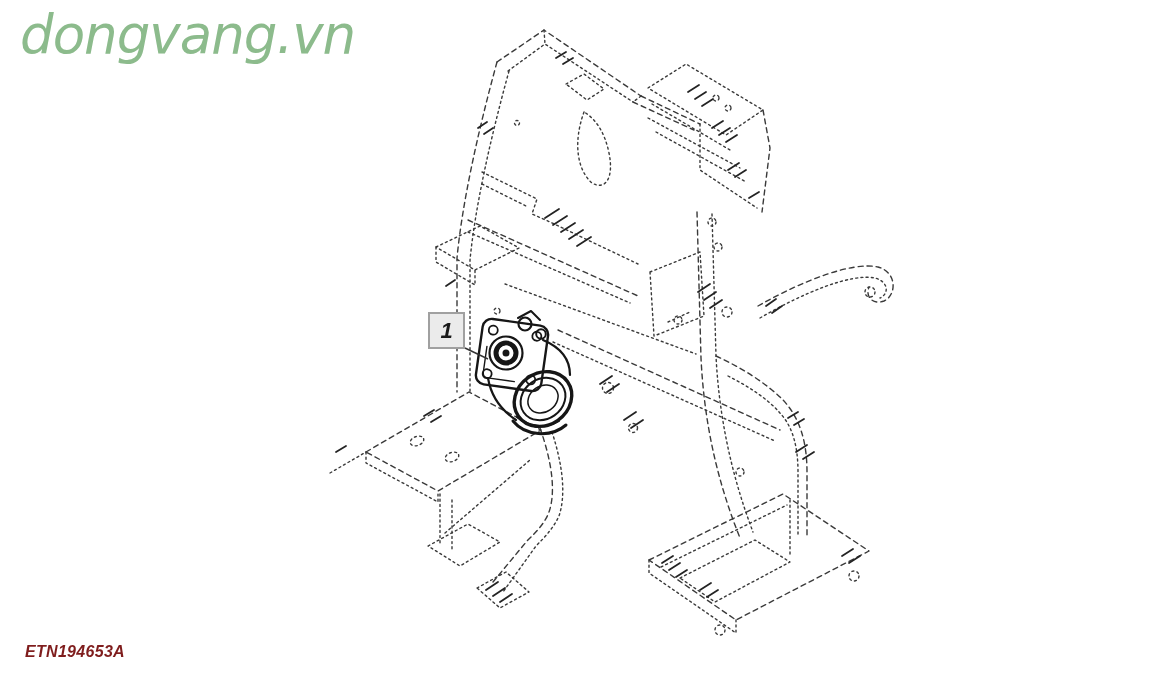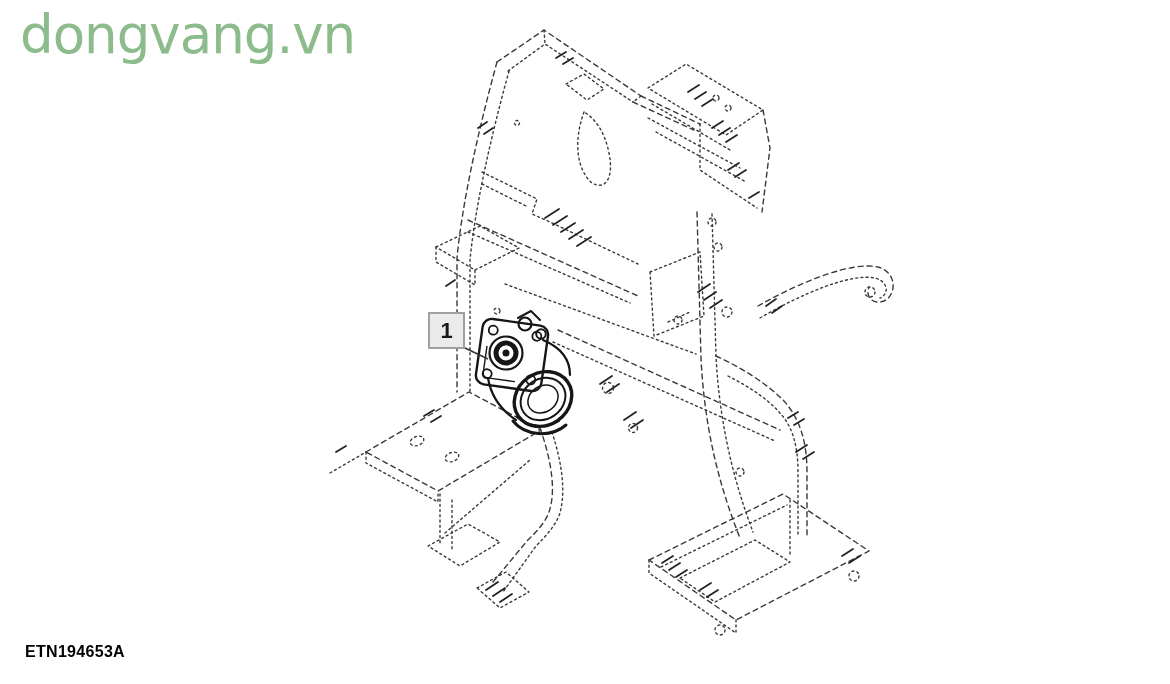--- a/index.html
+++ b/index.html
@@ -6,32 +6,33 @@
     --wm-color:#8cbb8c;
     --line-color:#3a3a3a;
     --part-color:#161616;
     --callout-fill:#ebebeb;
     --callout-border:#a0a0a0;
   }
   html,body{margin:0;padding:0;background:#fff;}
   .page{
     position:relative;width:1170px;height:684px;background:#ffffff;overflow:hidden;
     font-family:"Liberation Sans", sans-serif;
+    font-style:italic;
   }
   .watermark{
     position:absolute;left:20px;top:4px;
     font-family:"DejaVu Sans","Liberation Sans",sans-serif;
     font-size:53px;font-weight:400;letter-spacing:-1px;
     color:var(--wm-color);
     user-select:none;
   }
   .figure-code{
     position:absolute;left:25px;top:643px;
     font-family:"Liberation Sans",sans-serif;
-    font-size:16px;font-weight:700;letter-spacing:.3px;color:#000000;
+    font-size:16px;font-weight:700;letter-spacing:.3px;color:#7f1d1d;
   }
   .diagram-svg{position:absolute;left:0;top:0;width:1170px;height:684px;color:var(--line-color);}
   .ph{fill:none;stroke:currentColor;stroke-width:1.4;stroke-linecap:round;stroke-linejoin:round;}
   .d1{stroke-dasharray:2 3.2;}
   .d2{stroke-dasharray:5 4;}
   .hatch{fill:none;stroke:#232323;stroke-width:1.8;stroke-linecap:round;}
   .pump{fill:none;stroke:var(--part-color);stroke-linecap:round;stroke-linejoin:round;}
   .leader{stroke:#333;stroke-width:1.4;}
   .callout{
     position:absolute;left:428px;top:312px;width:37px;height:37px;box-sizing:border-box;

